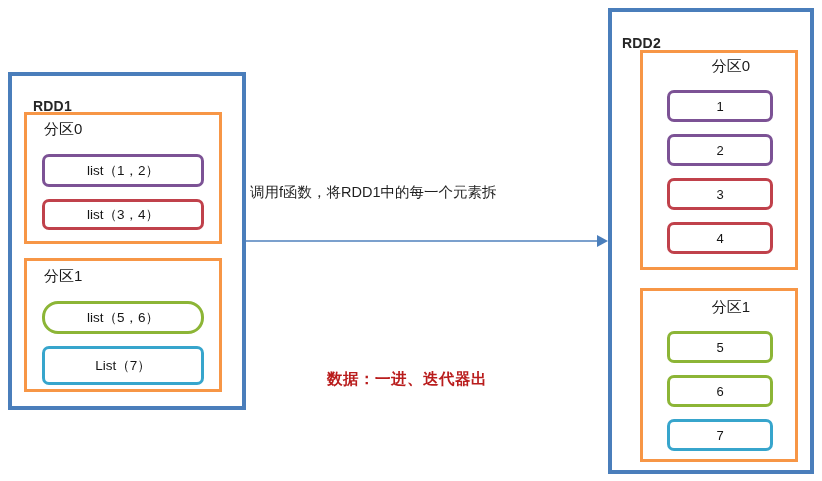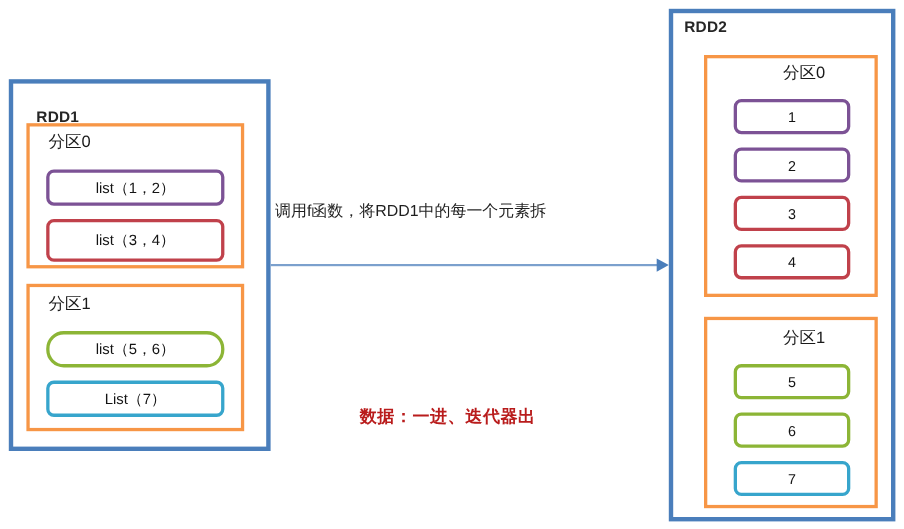--- a/index.html
+++ b/index.html
@@ -112,39 +112,39 @@
 
 <div id="canvas">
 
   <div class="rdd-box" style="left:8px; top:72px; width:238px; height:338px;"></div>
 
   <div class="rdd-title" style="left:33px; top:98px;">RDD1</div>
 
   <div class="partition" style="left:24px; top:112px; width:198px; height:132px;"></div>
   <div class="partition-title" style="left:32px; top:120px;">分区0</div>
   <div class="chip wide" style="left:42px; top:154px; width:162px; height:33px; border-color:#7c5295;">list（1，2）</div>
-  <div class="chip wide" style="left:42px; top:199px; width:162px; height:39px; border-color:#c0414b;">list（3，4）</div>
+  <div class="chip wide" style="left:42px; top:199px; width:162px; height:31px; border-color:#c0414b;">list（3，4）</div>
 
   <div class="partition" style="left:24px; top:258px; width:198px; height:134px;"></div>
   <div class="partition-title" style="left:32px; top:267px;">分区1</div>
   <div class="chip wide" style="left:42px; top:301px; width:162px; height:33px; border-color:#8cb536;border-radius:16px;">list（5，6）</div>
-  <div class="chip wide" style="left:42px; top:346px; width:162px; height:33px; border-color:#37a5cc;">List（7）</div>
+  <div class="chip wide" style="left:42px; top:346px; width:162px; height:39px; border-color:#37a5cc;">List（7）</div>
 
   <div class="arrow-line" style="left:246px; top:240px; width:352px;"></div>
   <div class="arrow-head" style="left:597px; top:235px;"></div>
 
   <div class="arrow-caption" style="left:250px; top:182px;">
     <span class="ln">调用f函数，将RDD1中的每一个元素拆</span>
   </div>
 
   <div class="red-note" style="left:327px; top:369px;">数据：一进、迭代器出</div>
 
   <div class="rdd-box" style="left:608px; top:8px; width:206px; height:466px;"></div>
 
-  <div class="rdd-title" style="left:622px; top:16px;">RDD2</div>
+  <div class="rdd-title" style="left:622px; top:35px;">RDD2</div>
 
   <div class="partition" style="left:640px; top:50px; width:158px; height:220px;"></div>
   <div class="partition-title centered" style="left:640px; top:57px; width:158px;">分区0</div>
   <div class="chip num" style="left:667px; top:90px; width:106px; height:32px; border-color:#7c5295;">1</div>
   <div class="chip num" style="left:667px; top:134px; width:106px; height:32px; border-color:#7c5295;">2</div>
   <div class="chip num" style="left:667px; top:178px; width:106px; height:32px; border-color:#c0414b;">3</div>
   <div class="chip num" style="left:667px; top:222px; width:106px; height:32px; border-color:#c0414b;">4</div>
 
   <div class="partition" style="left:640px; top:288px; width:158px; height:174px;"></div>
   <div class="partition-title centered" style="left:640px; top:298px; width:158px;">分区1</div>

